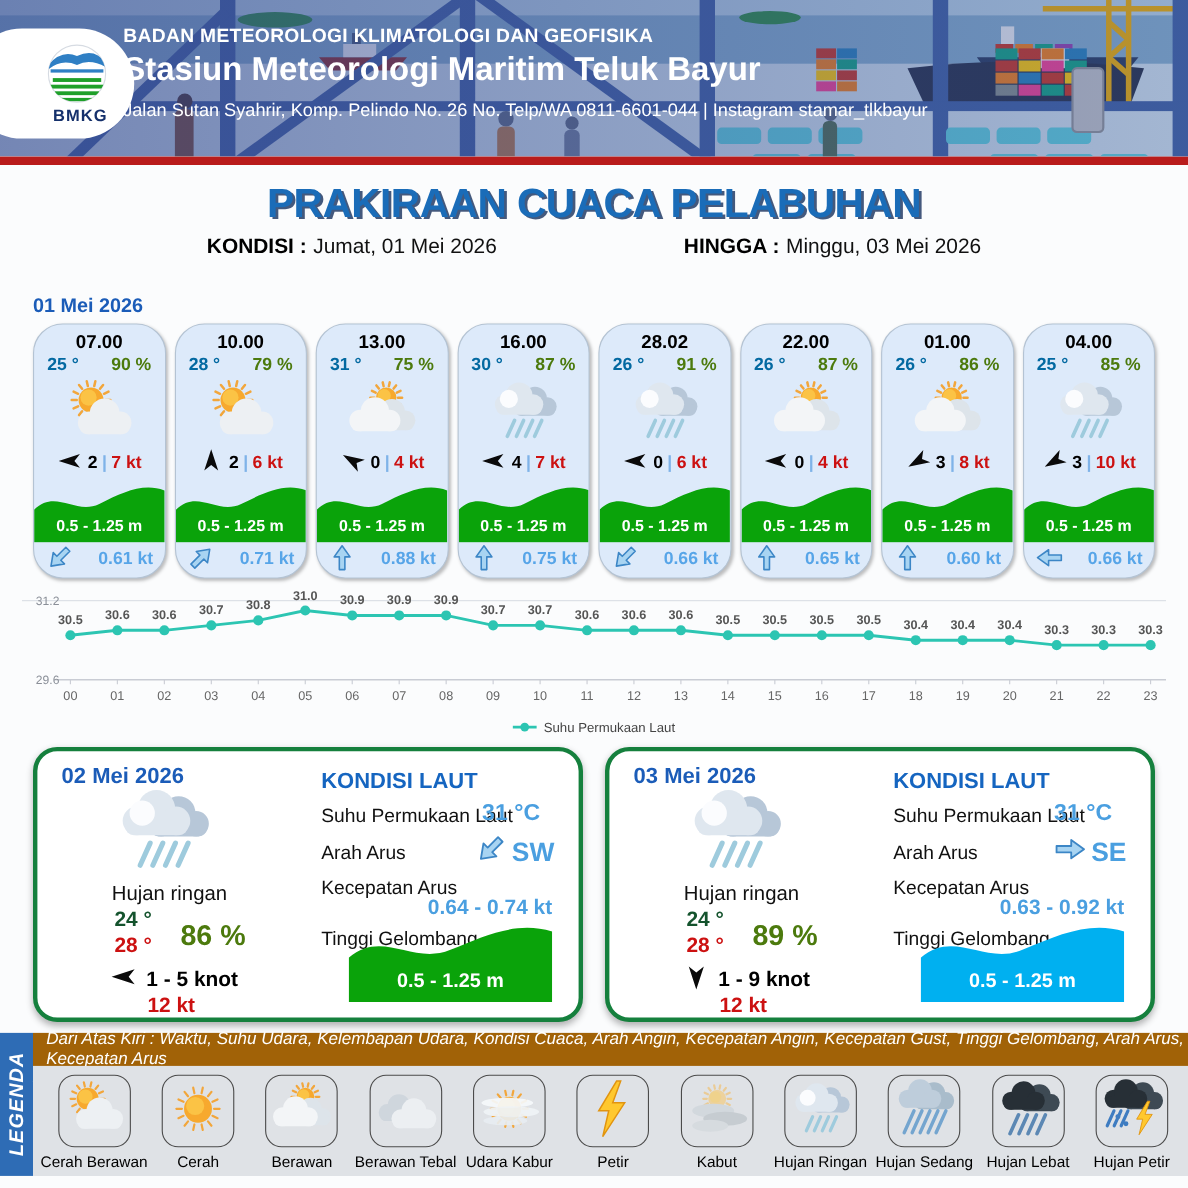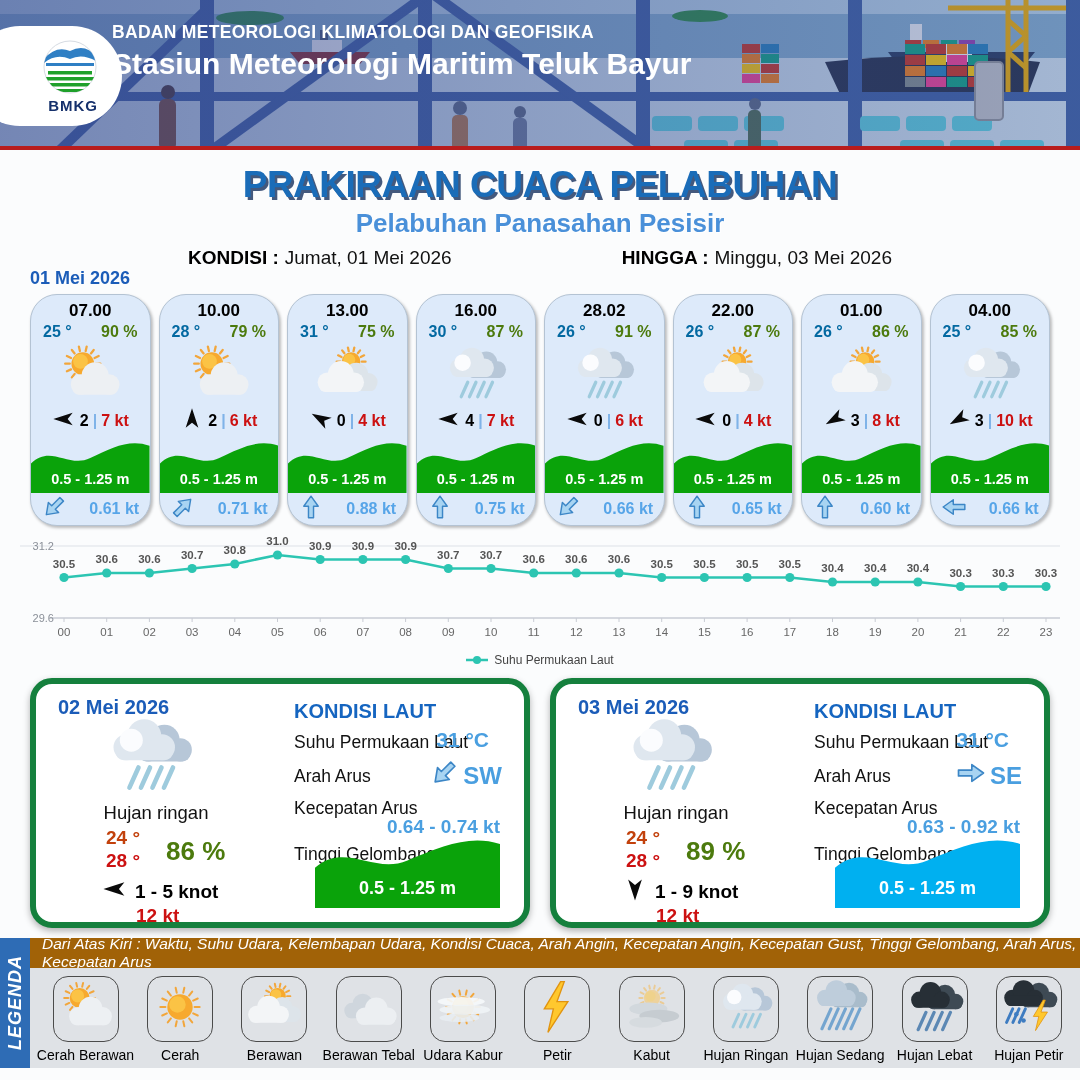--- a/index.html
+++ b/index.html
@@ -1,21 +1,21 @@
 <!DOCTYPE html>
 <html><head>
 <meta charset="utf-8">
 <style>
   * { margin:0; padding:0; box-sizing:border-box; }
   html,body { width:1080px; height:1080px; overflow:hidden; background:#fbfcfd;
               font-family:"Liberation Sans", sans-serif; }
 
   
   .header { position:relative; width:1080px; height:150px; overflow:hidden;
-            border-bottom:4px solid #b91c1c; }
+            border-bottom:8px solid #b91c1c; }
   .header svg.scene { position:absolute; inset:0; }
   .header .overlay { position:absolute; inset:0;
       background:linear-gradient(90deg, rgba(52,68,140,.55), rgba(52,68,140,.22)); }
   .head-text { position:absolute; left:112px; top:22px; color:#fff; z-index:3; }
   .head-agency { font-size:17.5px; font-weight:bold; letter-spacing:.3px; }
   .head-station { font-size:30px; font-weight:bold; margin-top:4px; }
   .head-address { font-size:16.5px; margin-top:10px; }
   .logo-pill { position:absolute; left:-30px; top:26px; width:152px; height:100px;
       background:#fff; border-radius:50px; z-index:4; display:flex; flex-direction:column;
       align-items:flex-end; justify-content:center; padding-right:24px; }
@@ -53,29 +53,29 @@
   .hc-cur { display:flex; align-items:center; justify-content:center; gap:22px; height:36px;
       font-size:16px; font-weight:bold; color:#57a5e8; }
 
   
   .chart-section { margin-top:6px; padding:0 20px; }
   .chart-legend { display:flex; justify-content:center; align-items:center; gap:6px;
       height:20px; font-size:12px; color:#444; }
 
   
   .daily-section { display:flex; gap:20px; padding:0 30px; margin-top:8px; }
-  .dcard { width:500px; height:250px; background:#fff; border:6px solid #15803d;
+  .dcard { width:500px; height:250px; background:#fff; border:4px solid #15803d;
       border-radius:22px; box-shadow:0 3px 7px rgba(0,0,0,.3); position:relative; }
   .d-left { position:absolute; left:0; top:0; width:240px; height:100%; }
   .d-date { position:absolute; left:22px; top:12px; font-size:20px; font-weight:bold; color:#1b5cb8; }
   .d-icon { position:absolute; left:68px; top:26px; }
   .d-cond { position:absolute; left:0; top:118px; width:100%; text-align:center;
       font-size:18.5px; color:#111; }
   .d-temps { position:absolute; left:70px; top:142px; font-size:19px; font-weight:bold; line-height:23px;}
-  .d-tmin { color:#c2410c; } .d-tmax { color:#cc1111; }
+  .d-tmin { color:#14532d; } .d-tmax { color:#cc1111; }
   .d-hum { position:absolute; left:130px; top:152px; font-size:26px; font-weight:bold; color:#4c7a0d; }
   .d-wind { position:absolute; left:66px; top:192px; display:flex; align-items:center; gap:7px;
       font-size:19px; font-weight:bold; color:#000; }
   .d-gust { position:absolute; left:100px; top:221px; font-size:19px; font-weight:bold; color:#cc1111; }
   .d-right { position:absolute; left:240px; top:0; right:0; height:100%; }
   .sea-head { position:absolute; left:18px; top:16px; font-size:20px; font-weight:bold; color:#1565c0; }
   .sea-row1l { position:absolute; left:18px; top:48px; font-size:17.5px; color:#111; }
   .sea-row1v { position:absolute; right:35px; top:44px; font-size:21px; font-weight:bold; color:#4a9fe0;text-align:right; }
   .sea-row2l { position:absolute; left:18px; top:82px; font-size:17.5px; color:#111; }
   .sea-row2v { position:absolute; right:22px; top:74px; display:flex; align-items:center; gap:4px;
@@ -209,20 +209,21 @@
       <circle cx="755" cy="104" r="6" fill="#5a6b85"></circle>
         <rect x="748" y="110" width="13" height="40" rx="5" fill="#4e6e57"></rect>
       <circle cx="168" cy="92" r="7" fill="#4a3a3a"></circle>
         <rect x="159" y="99" width="17" height="51" rx="6" fill="#7a4e3b"></rect>
     </g>
   </svg>
   <div class="overlay"></div>
   <div class="head-text">
     <div class="head-agency">BADAN METEOROLOGI KLIMATOLOGI DAN GEOFISIKA</div>
     <div class="head-station">Stasiun Meteorologi Maritim Teluk Bayur</div>
+    <div class="head-address">Jalan Sutan Syahrir, Komp. Pelindo No. 26 No. Telp/WA 0811-6601-044 | Instagram stamar_tlkbayur</div>
   </div>
   <div class="logo-pill">
     <svg width="56" height="56" viewBox="0 0 56 56">
       <defs>
           <clipPath id="lc">
             <circle cx="28" cy="28" r="26"></circle>
           </clipPath>
         </defs>
       <circle cx="28" cy="28" r="26" fill="#fff" stroke="#d6dbe2" stroke-width="1"></circle>
       <g clip-path="url(#lc)">
@@ -233,21 +234,20 @@
         <rect x="8" y="44" width="40" height="3.5" fill="#1fa02a"></rect>
         <rect x="14" y="50" width="28" height="3" fill="#1fa02a"></rect>
       </g>
     </svg>
     <div class="logo-txt">BMKG</div>
   </div>
 </div>
 
 <div class="title-section">
   <div class="main-title">PRAKIRAAN CUACA PELABUHAN</div>
-  <div class="sub-title">Pelabuhan Panasahan Pesisir</div>
   <div class="dates-row">
     <div><b>KONDISI :</b><span class="v">Jumat, 01 Mei 2026</span></div>
     <div><b>HINGGA :</b><span class="v">Minggu, 03 Mei 2026</span></div>
   </div>
 </div>
 
 <div class="hourly-section">
   <div class="hourly-date">01 Mei 2026</div>
   <div class="hcards" id="hourly-cards">
       <div class="hcard">

